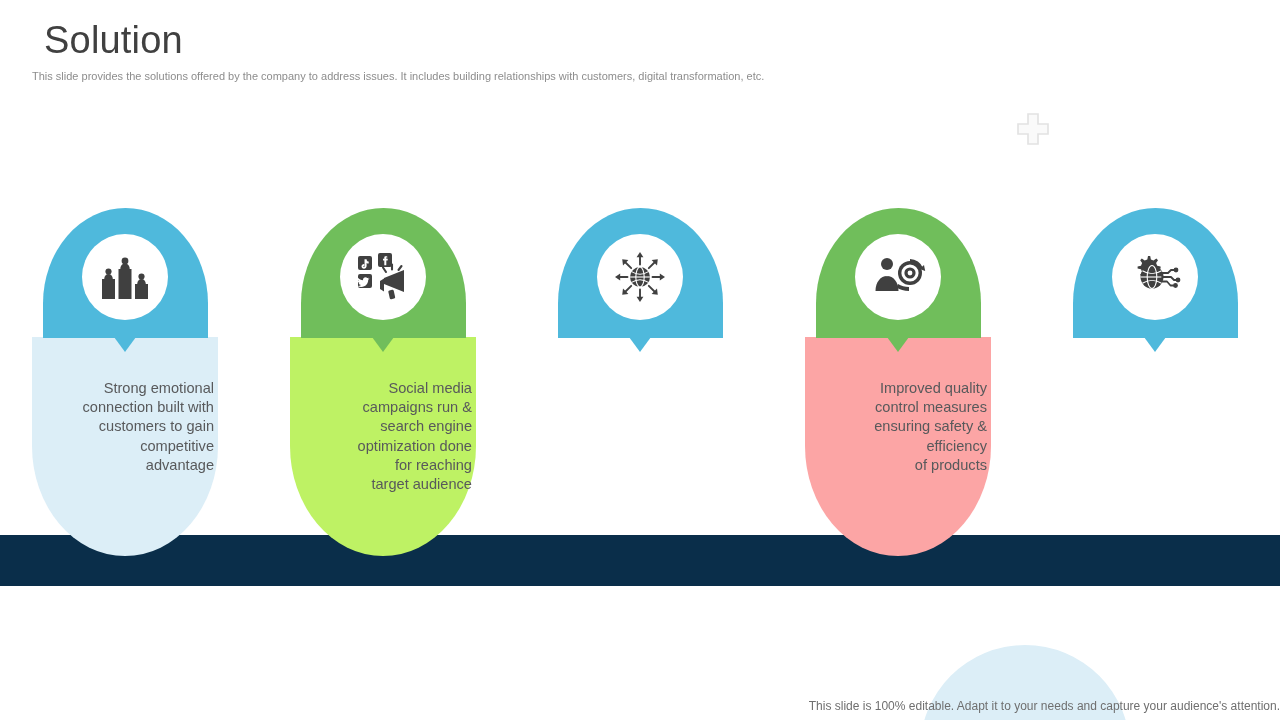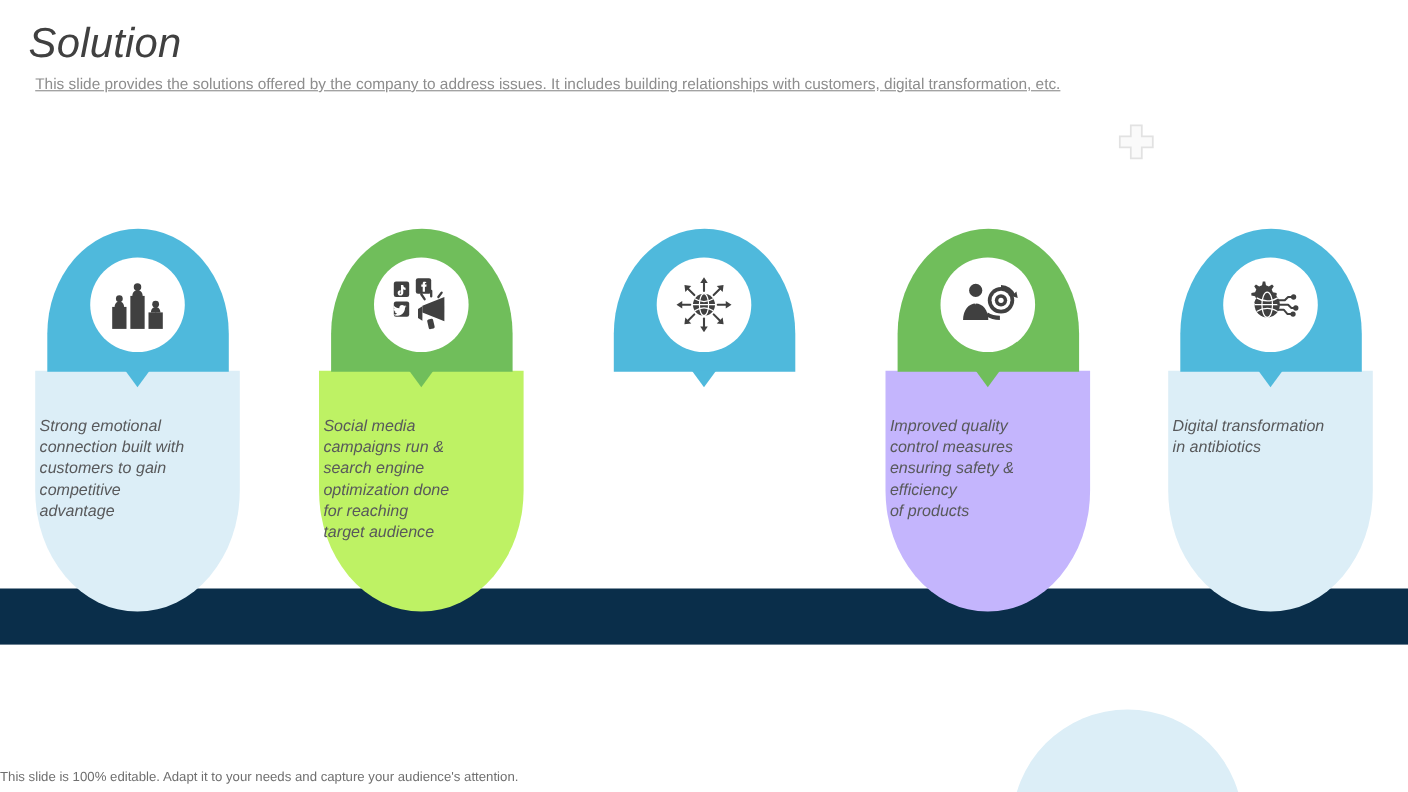--- a/index.html
+++ b/index.html
@@ -19,39 +19,37 @@
     inset: 0;
     width: 1280px;
     height: 720px;
     background: #ffffff;
     overflow: hidden;
   }
 
   
   #page-title {
     position: absolute;
-    left: 26px;
+    left: 44px;
     top: 18px;
     font-size: 38px;
     line-height: 44px;
     font-weight: 400;
     color: #404040;
     letter-spacing: 0.2px;
     white-space: nowrap;
-    font-style: italic;
   }
   #page-subtitle {
     position: absolute;
     left: 32px;
     top: 68px;
-    font-size: 14px;
+    font-size: 11px;
     line-height: 17px;
     color: #8d8d8d;
     white-space: nowrap;
-    text-decoration: underline;
   }
 
   
   #deco-cross {
     position: absolute;
     left: 1016px;
     top: 112px;
     width: 34px;
     height: 34px;
   }
@@ -129,35 +127,34 @@
     justify-content: center;
   }
   .icon-disc svg {
     display: block;
   }
   .card-text {
     position: absolute;
     left: 4px;
     top: 42px;
     width: 178px;
-    text-align: left;
+    text-align: right;
     font-size: 14.6px;
     line-height: 19.2px;
     color: #58595B;
     white-space: pre-line;
-    font-style: italic;
   }
 
   
   #footer-note {
     position: absolute;
     left: 0;
     top: 698px;
     width: 1280px;
-    text-align: left;
+    text-align: right;
     font-size: 12px;
     line-height: 16px;
     color: #6f6f6f;
   }
 </style>
 </head>
 <body>
 
 <div id="slide">
 
@@ -277,21 +274,21 @@
                 <path d="M45.8 45.8 l-6.2 -.8 5.4 -5.4 z"></path>
               </g>
             </svg>
           </span>
         </div>
       </div>
       <div class="card-notch" style="border-top-color:#4FB9DC"></div>
     </div>
 
     <div class="card" style="left:805px">
-      <div class="card-body" style="background:#c4b5fd">
+      <div class="card-body" style="background:#fca5a5">
         <div class="card-text">Improved quality
 control measures
 ensuring safety &amp;
 efficiency
 of products</div>
       </div>
       <div class="card-head" style="background:#70BE5B">
         <div class="icon-disc">
           <span>
             <svg width="56" height="44" viewBox="0 0 56 44">
@@ -308,24 +305,20 @@
                 <path d="M54 10 l1.2 6 -5.6 -2 z"></path>
               </g>
             </svg>
           </span>
         </div>
       </div>
       <div class="card-notch" style="border-top-color:#70BE5B"></div>
     </div>
 
     <div class="card" style="left:1062px">
-      <div class="card-body" style="background:#DCEEF7">
-        <div class="card-text">Digital transformation
-in antibiotics</div>
-      </div>
       <div class="card-head" style="background:#4FB9DC">
         <div class="icon-disc">
           <span>
             <svg width="54" height="46" viewBox="0 0 54 46">
               <g fill="#404040">
                 <path d="M20 2 l2.2 0 .7 3.4 2.6 1.1 2.9-1.9 1.6 1.6 -1.9 2.9 1.1 2.6 3.4 .7 0 2.2 -3.4 .7 -1.1 2.6 1.9 2.9 -1.6 1.6 -2.9-1.9 -2.6 1.1 -.7 3.4 -2.2 0 -.7-3.4 -2.6-1.1 -2.9 1.9 -1.6-1.6 1.9-2.9 -1.1-2.6 -3.4-.7 0-2.2 3.4-.7 1.1-2.6 -1.9-2.9 1.6-1.6 2.9 1.9 2.6-1.1 z"></path>
                 <circle cx="24" cy="23" r="11.5"></circle>
                 <g stroke="#ffffff" stroke-width="1.1" fill="none">
                   <ellipse cx="24" cy="23" rx="4.8" ry="11.5"></ellipse>
                   <line x1="12.5" y1="23" x2="35.5" y2="23"></line>

